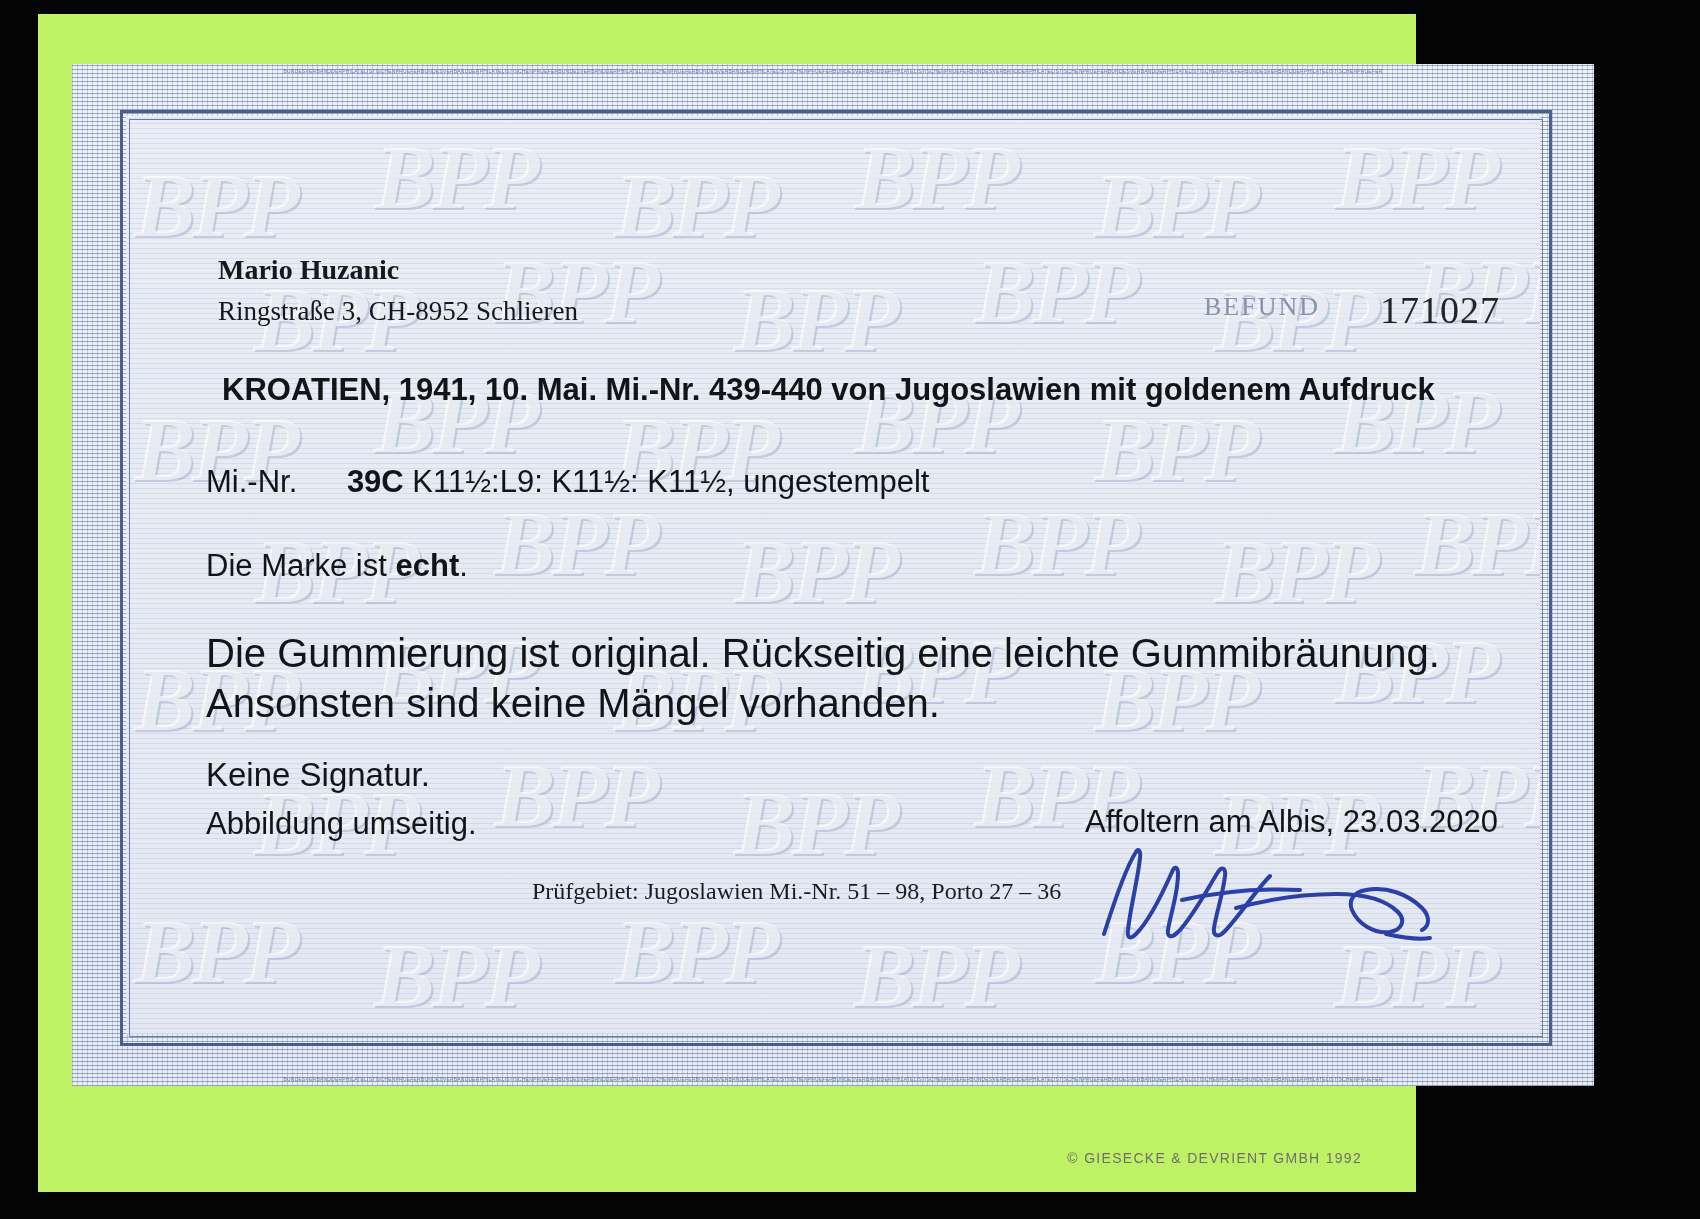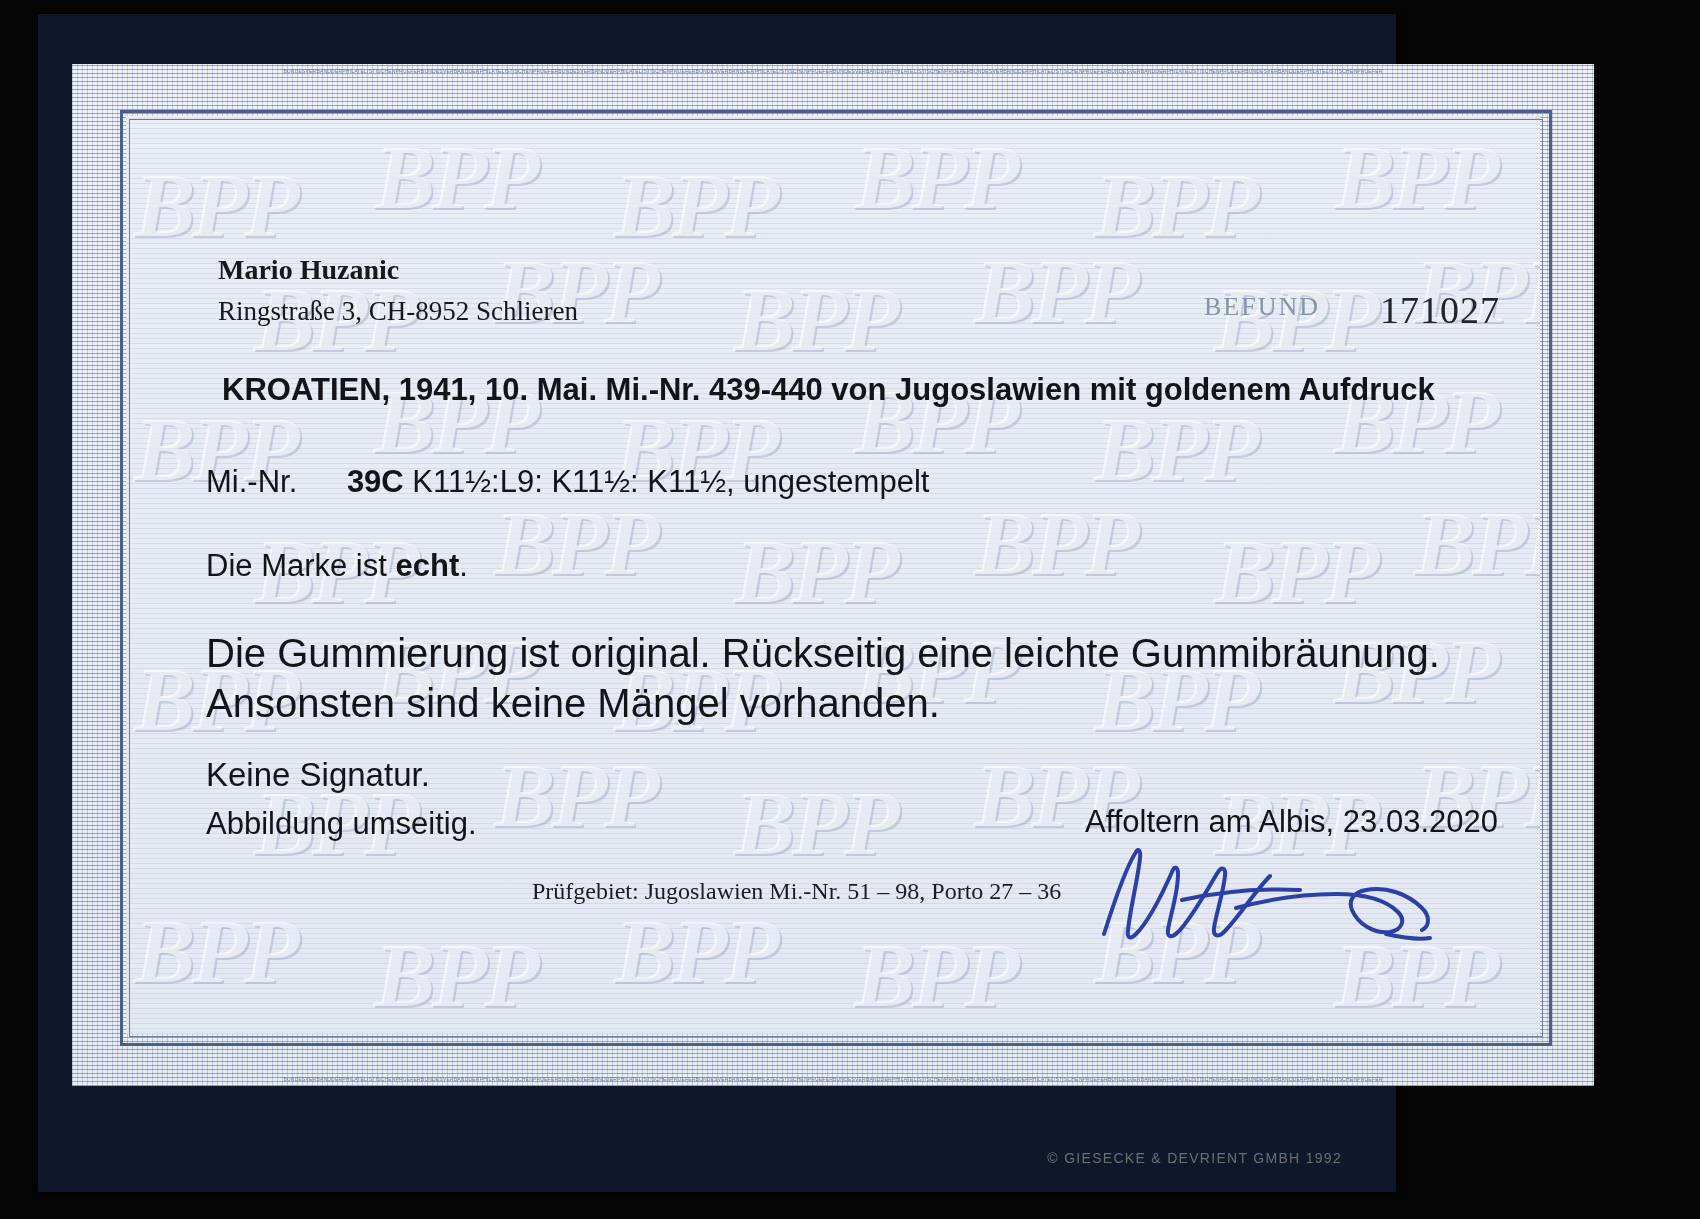--- a/index.html
+++ b/index.html
@@ -22,22 +22,23 @@
     background: #050505;
   }
 
   
   .certificate {
     position: absolute;
     left: 38px;
     top: 14px;
     width: 1358px;
     height: 1178px;
-    background: #0f172a;
+    background: #bef264;
     box-shadow: 0 0 4px rgba(0,0,0,0.6);
+    padding-left: 20px;
   }
 
   
   .guilloche {
     position: absolute;
     left: 34px;
     top: 50px;
     width: 1522px;
     height: 1022px;
     background:

